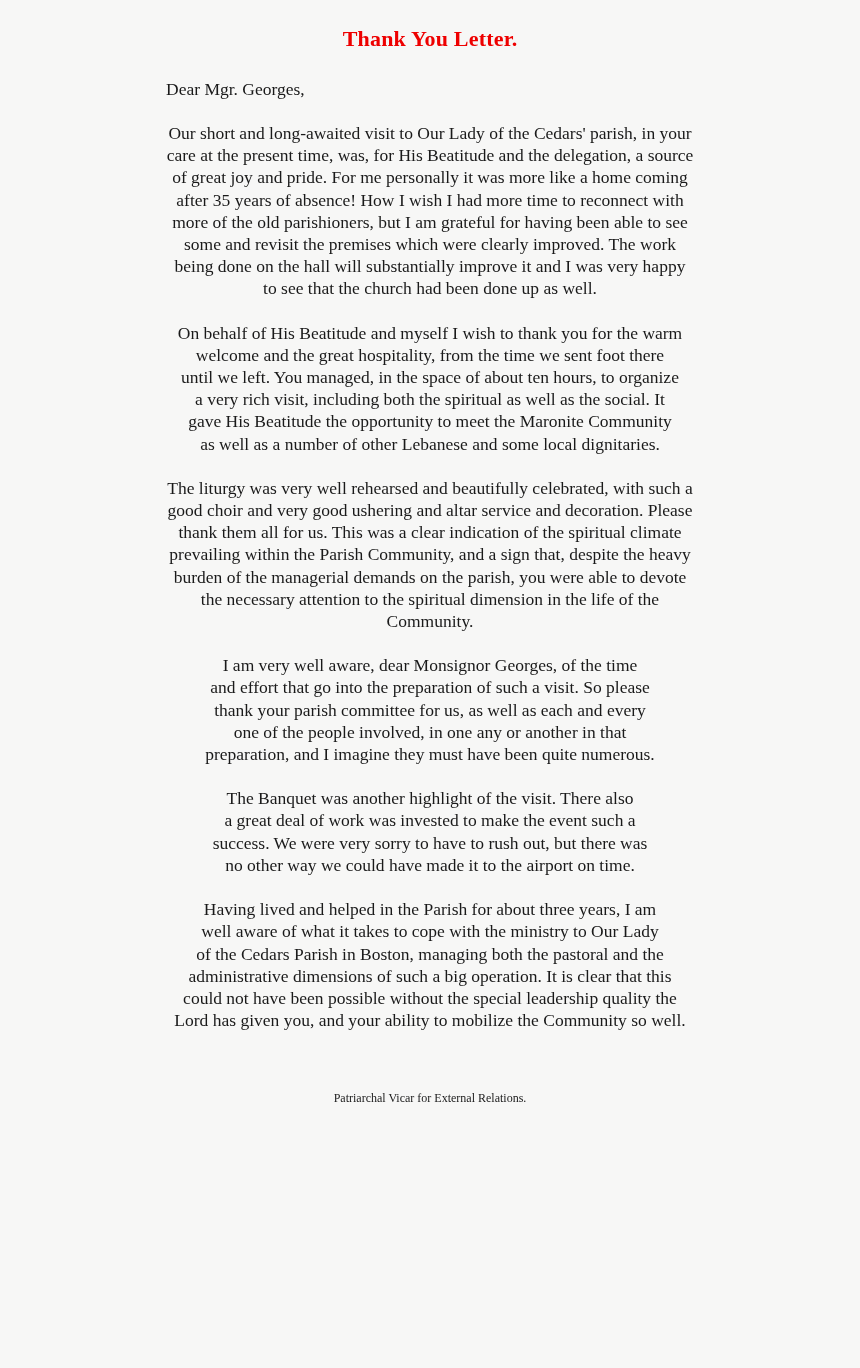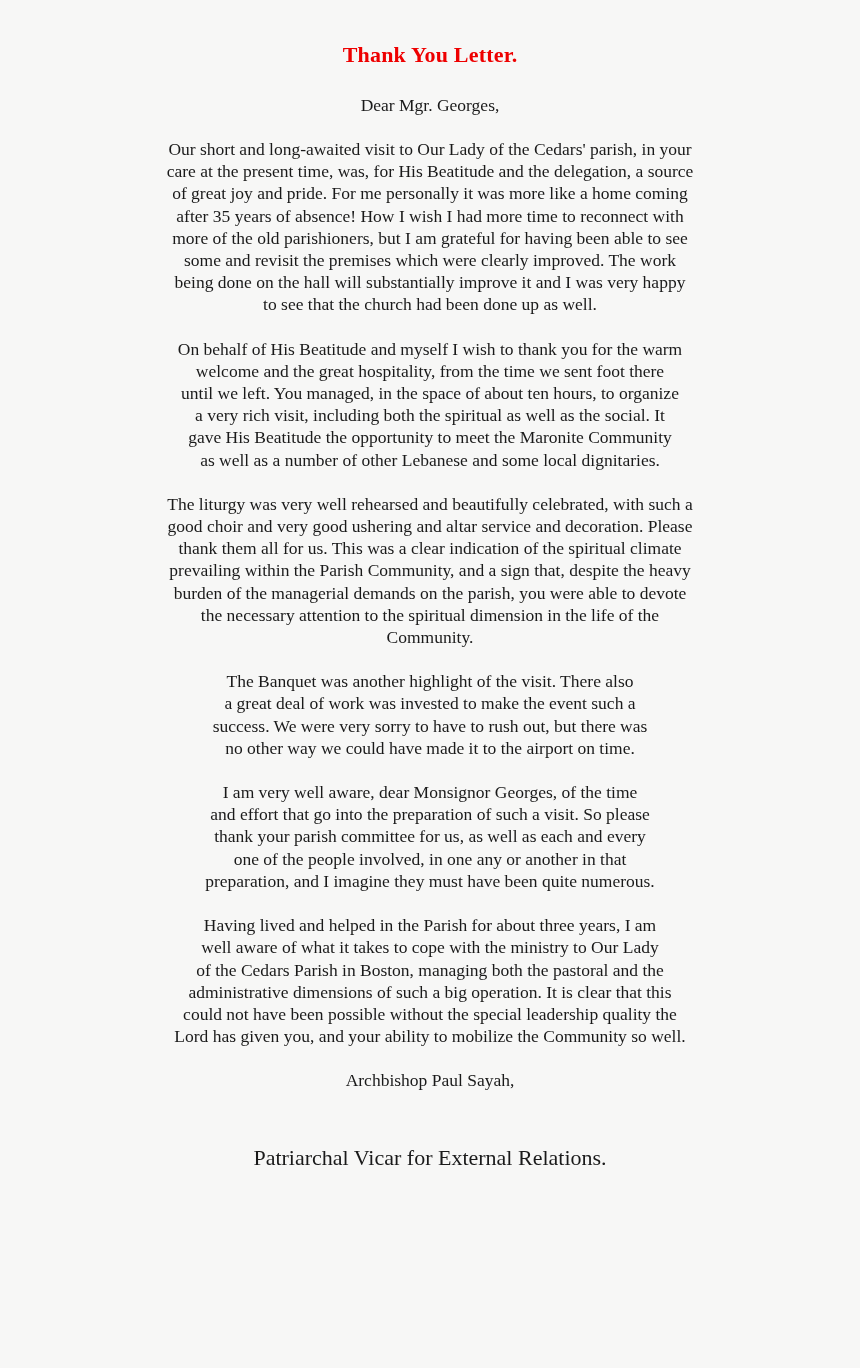--- a/index.html
+++ b/index.html
@@ -19,39 +19,39 @@
     width: 860px;
     height: 1368px;
     box-sizing: border-box;
     background: #f7f7f6;
     position: relative;
   }
 
   .letter {
     width: 528px;
     margin: 0 auto;
-    padding-top: 42px;
+    padding-top: 26px;
     text-align: center;
   }
 
   .letter-title {
     color: #ee0000;
     font-weight: bold;
     font-size: 22px;
     line-height: 26px;
     letter-spacing: 0.2px;
     margin: 0 0 26px 0;
     text-align: center;
   }
 
   .salutation {
     font-size: 17.5px;
     line-height: 22px;
     margin: 0 0 22px 0;
-    text-align: center;
+    text-align: left;
   }
 
   .body-block {
     margin: 0;
   }
 
   .paragraph {
     font-size: 17.5px;
     line-height: 22.2px;
     margin: 0 0 22px 0;
@@ -67,44 +67,43 @@
   }
 
   .signature-name {
     font-size: 17.5px;
     line-height: 22px;
     margin: 0;
     text-align: center;
   }
 
   .signature-title {
-    font-size: 22px;
+    font-size: 12px;
     line-height: 22px;
     margin: 56px 0 0 0;
     text-align: center;
   }
 </style>
 </head>
 <body>
 
 <div class="page">
   <div class="letter">
 
     <h1 class="letter-title">Thank You Letter.</h1>
 
     <p class="salutation">Dear Mgr. Georges,</p>
 
     <div class="body-block">
       <p class="paragraph">Our short and long-awaited visit to Our Lady of the Cedars' parish, in your care at the present time, was, for His Beatitude and the delegation, a source of great joy and pride. For me personally it was more like a home coming after 35 years of absence! How I wish I had more time to reconnect with more of the old parishioners, but I am grateful for having been able to see some and revisit the premises which were clearly improved. The work being done on the hall will substantially improve it and I was very happy to see that the church had been done up as well.</p>
       <p class="paragraph">On behalf of His Beatitude and myself I wish to thank you for the warm welcome and the great hospitality, from the time we sent foot there until we left. You managed, in the space of about ten hours, to organize a very rich visit, including both the spiritual as well as the social. It gave His Beatitude the opportunity to meet the Maronite Community as well as a number of other Lebanese and some local dignitaries.</p>
       <p class="paragraph">The liturgy was very well rehearsed and beautifully celebrated, with such a good choir and very good ushering and altar service and decoration. Please thank them all for us. This was a clear indication of the spiritual climate prevailing within the Parish Community, and a sign that, despite the heavy burden of the managerial demands on the parish, you were able to devote the necessary attention to the spiritual dimension in the life of the Community.</p>
+      <p class="paragraph">I am very well aware, dear Monsignor Georges, of the time and effort that go into the preparation of such a visit. So please thank your parish committee for us, as well as each and every one of the people involved, in one any or another in that preparation, and I imagine they must have been quite numerous.</p>
       <p class="paragraph">The Banquet was another highlight of the visit. There also a great deal of work was invested to make the event such a success. We were very sorry to have to rush out, but there was no other way we could have made it to the airport on time.</p>
-      <p class="paragraph">I am very well aware, dear Monsignor Georges, of the time and effort that go into the preparation of such a visit. So please thank your parish committee for us, as well as each and every one of the people involved, in one any or another in that preparation, and I imagine they must have been quite numerous.</p>
       <p class="paragraph">Having lived and helped in the Parish for about three years, I am well aware of what it takes to cope with the ministry to Our Lady of the Cedars Parish in Boston, managing both the pastoral and the administrative dimensions of such a big operation. It is clear that this could not have been possible without the special leadership quality the Lord has given you, and your ability to mobilize the Community so well.</p>
     </div>
 
     <div class="signature-block">
-      <p class="signature-name">Archbishop Paul Sayah,</p>
       <p class="signature-title">Patriarchal Vicar for External Relations.</p>
     </div>
 
   </div>
 </div>
 
 </body></html>

